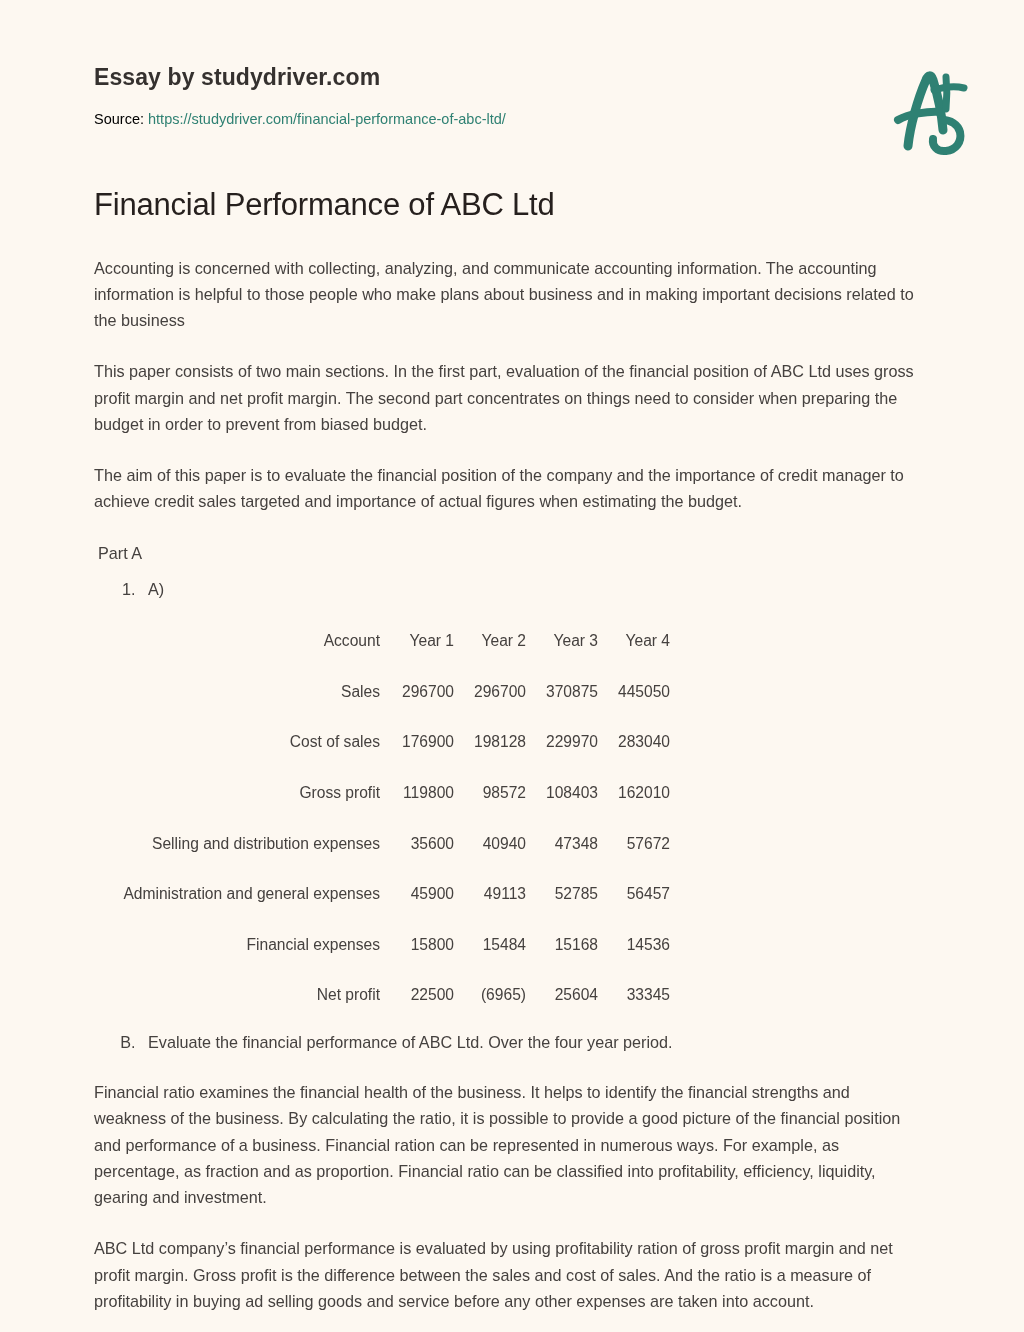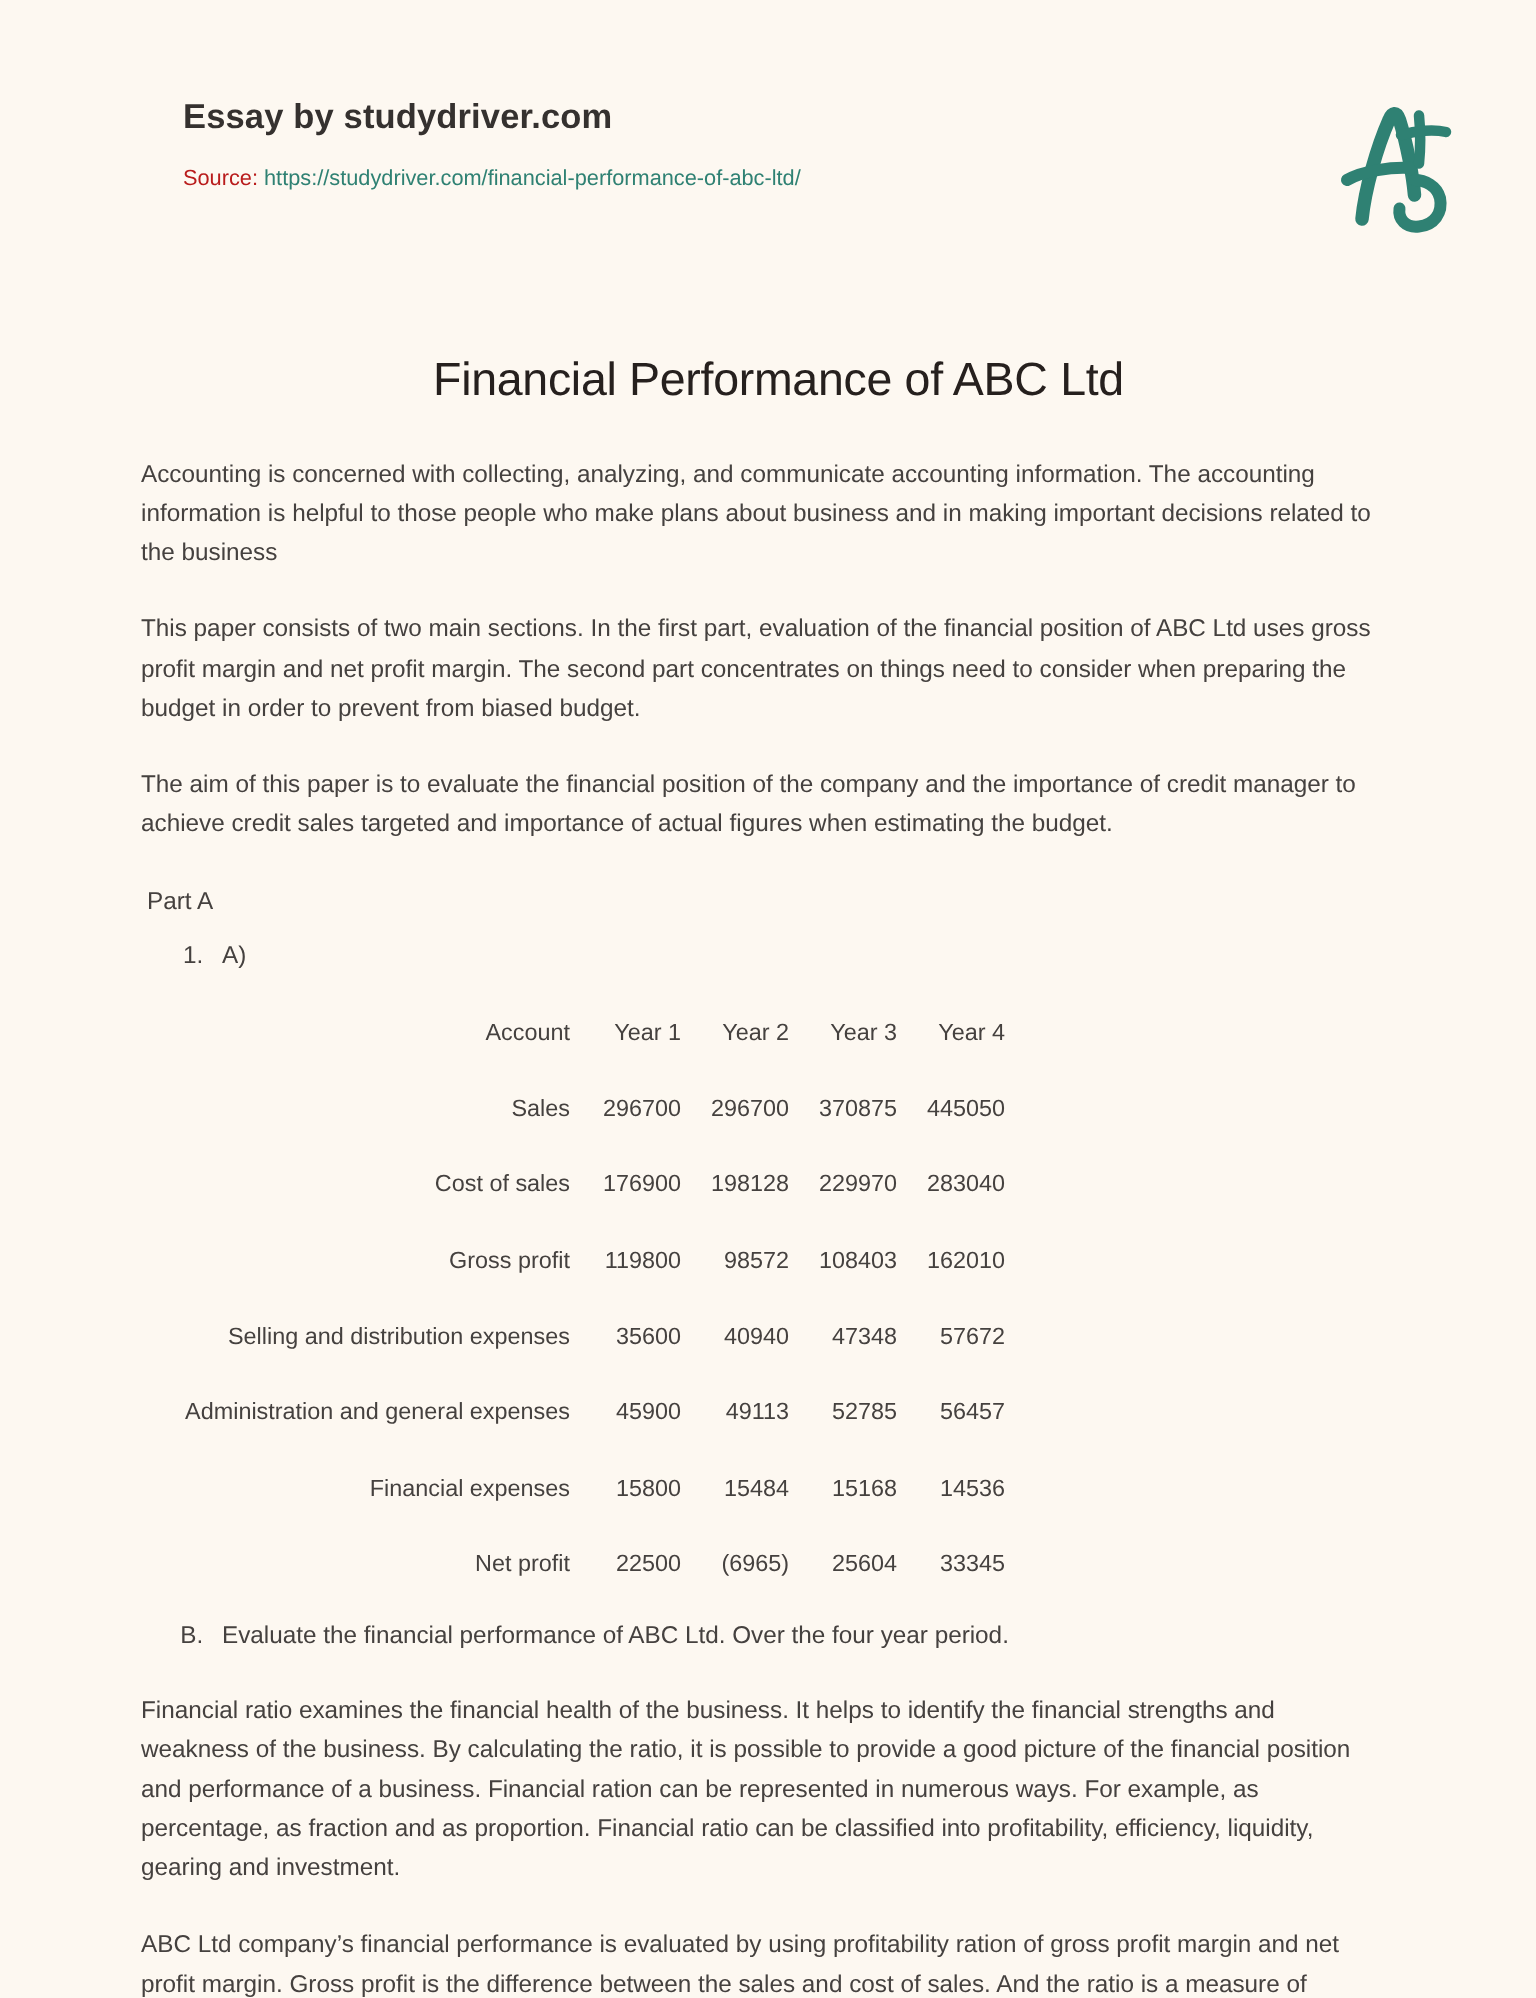--- a/index.html
+++ b/index.html
@@ -22,60 +22,58 @@
     box-sizing: border-box;
     padding: 0;
   }
 
   
   .header {
     position: relative;
     padding: 64px 80px 0 94px;
     height: 140px;
     box-sizing: border-box;
-    margin-left: 28px;
   }
   .brand-line {
     font-size: 23px;
     font-weight: bold;
     color: #35312f;
     letter-spacing: 0.1px;
     line-height: 1.2;
   }
   .source-line {
     margin-top: 18px;
     font-size: 14.5px;
     color: #8d8781;
     line-height: 1.3;
   }
   .source-label {
-    color: #b91c1c;
+    color: #000000;
   }
   .source-url {
     color: #2f8173;
     text-decoration: none;
   }
   .logo {
     position: absolute;
     right: 46px;
     top: 64px;
     width: 104px;
     height: 96px;
   }
 
   
   .doc-title {
-    margin: 94px 0 0 0;
+    margin: 46px 0 0 0;
     padding: 0 80px 0 94px;
     font-size: 31px;
     font-weight: normal;
     color: #26201e;
     letter-spacing: -0.2px;
     line-height: 1.25;
-    text-align: center;
   }
 
   
   .content {
     padding: 0 88px 0 94px;
     margin-top: 30px;
   }
   p.para {
     margin: 0 12px 25px 0;
     font-size: 16.2px;

